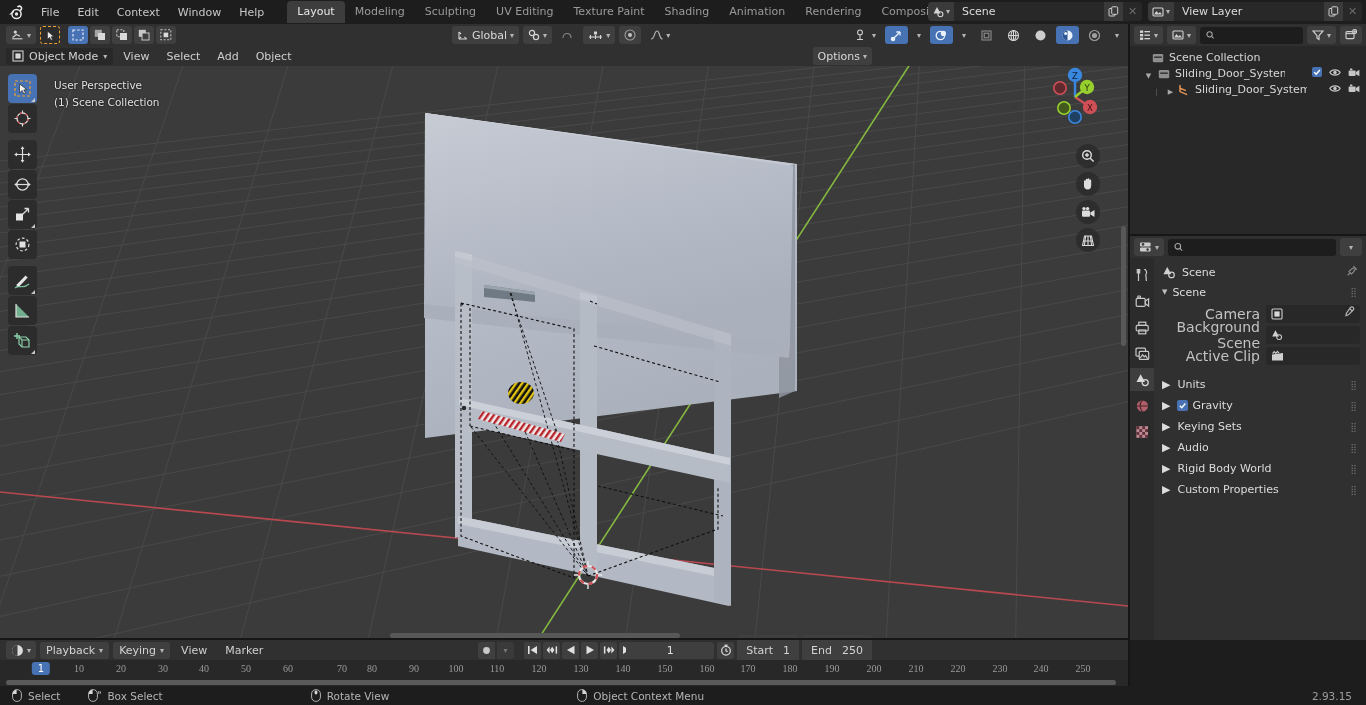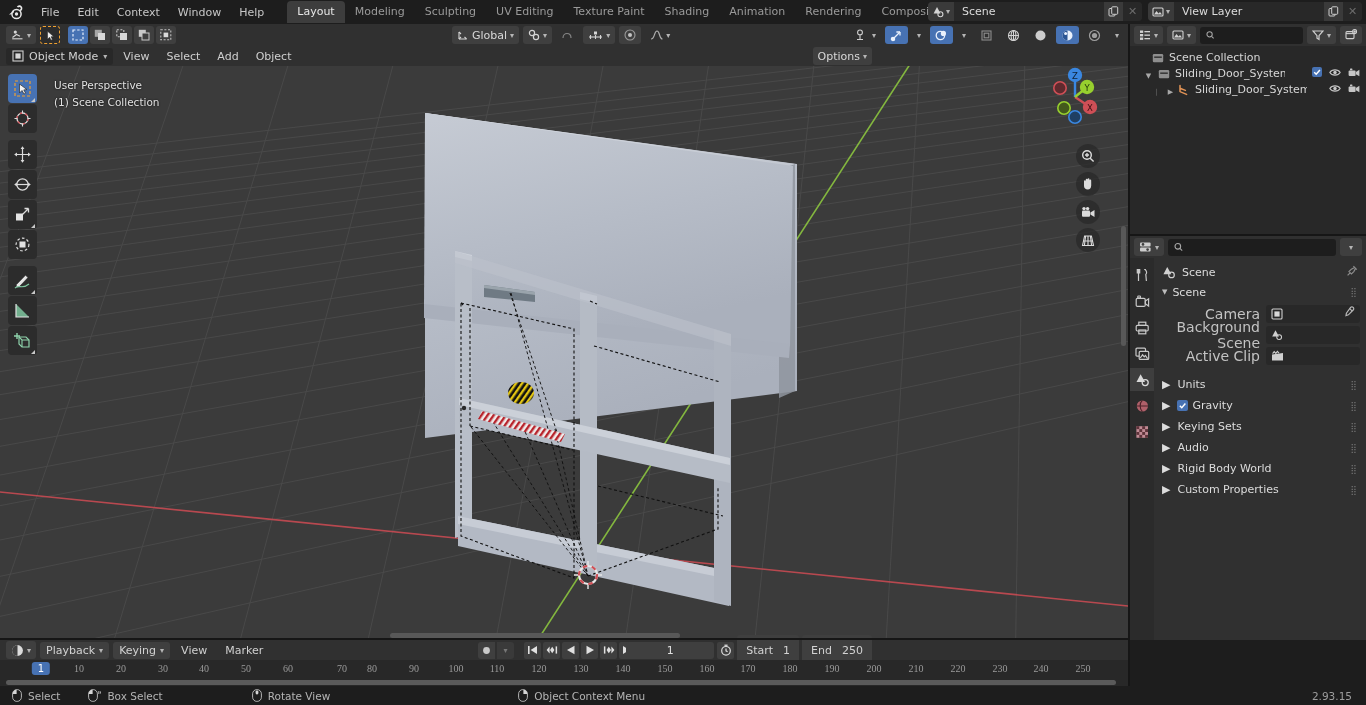--- a/index.html
+++ b/index.html
@@ -1097,21 +1097,21 @@
       <span>Select</span>
     </div>
     <div class="skey">
       <svg width="13" height="13" viewBox="0 0 13 13">
         <rect x="0.6" y="0.6" width="8.8" height="11.8" rx="4.2" fill="none" stroke="#b4b4b4" stroke-width="1"></rect>
         <path d="M0.6 5 L4.6 5 L4.6 0.7 C2.4 0.8 0.8 2.4 0.6 5 Z" fill="#d6d6d6"></path>
         <path d="M10.8 2 L10.8 5 M12.4 2.4 L12.4 4.6" stroke="#b4b4b4" stroke-width="1"></path>
       </svg>
       <span>Box Select</span>
     </div>
-    <div class="skey" style="margin-left:61px">
+    <div class="skey" style="margin-left:120px">
       <svg width="10" height="13" viewBox="0 0 10 13">
         <rect x="0.6" y="0.6" width="8.8" height="11.8" rx="4.2" fill="none" stroke="#b4b4b4" stroke-width="1"></rect>
         <rect x="3.6" y="1.4" width="2.8" height="4" rx="1.3" fill="#d6d6d6"></rect>
       </svg>
       <span>Rotate View</span>
     </div>
     <div class="skey" style="margin-left:160px">
       <svg width="10" height="13" viewBox="0 0 10 13">
         <rect x="0.6" y="0.6" width="8.8" height="11.8" rx="4.2" fill="none" stroke="#b4b4b4" stroke-width="1"></rect>
         <path d="M9.4 5 L5.4 5 L5.4 0.7 C7.6 0.8 9.2 2.4 9.4 5 Z" fill="#d6d6d6"></path>

